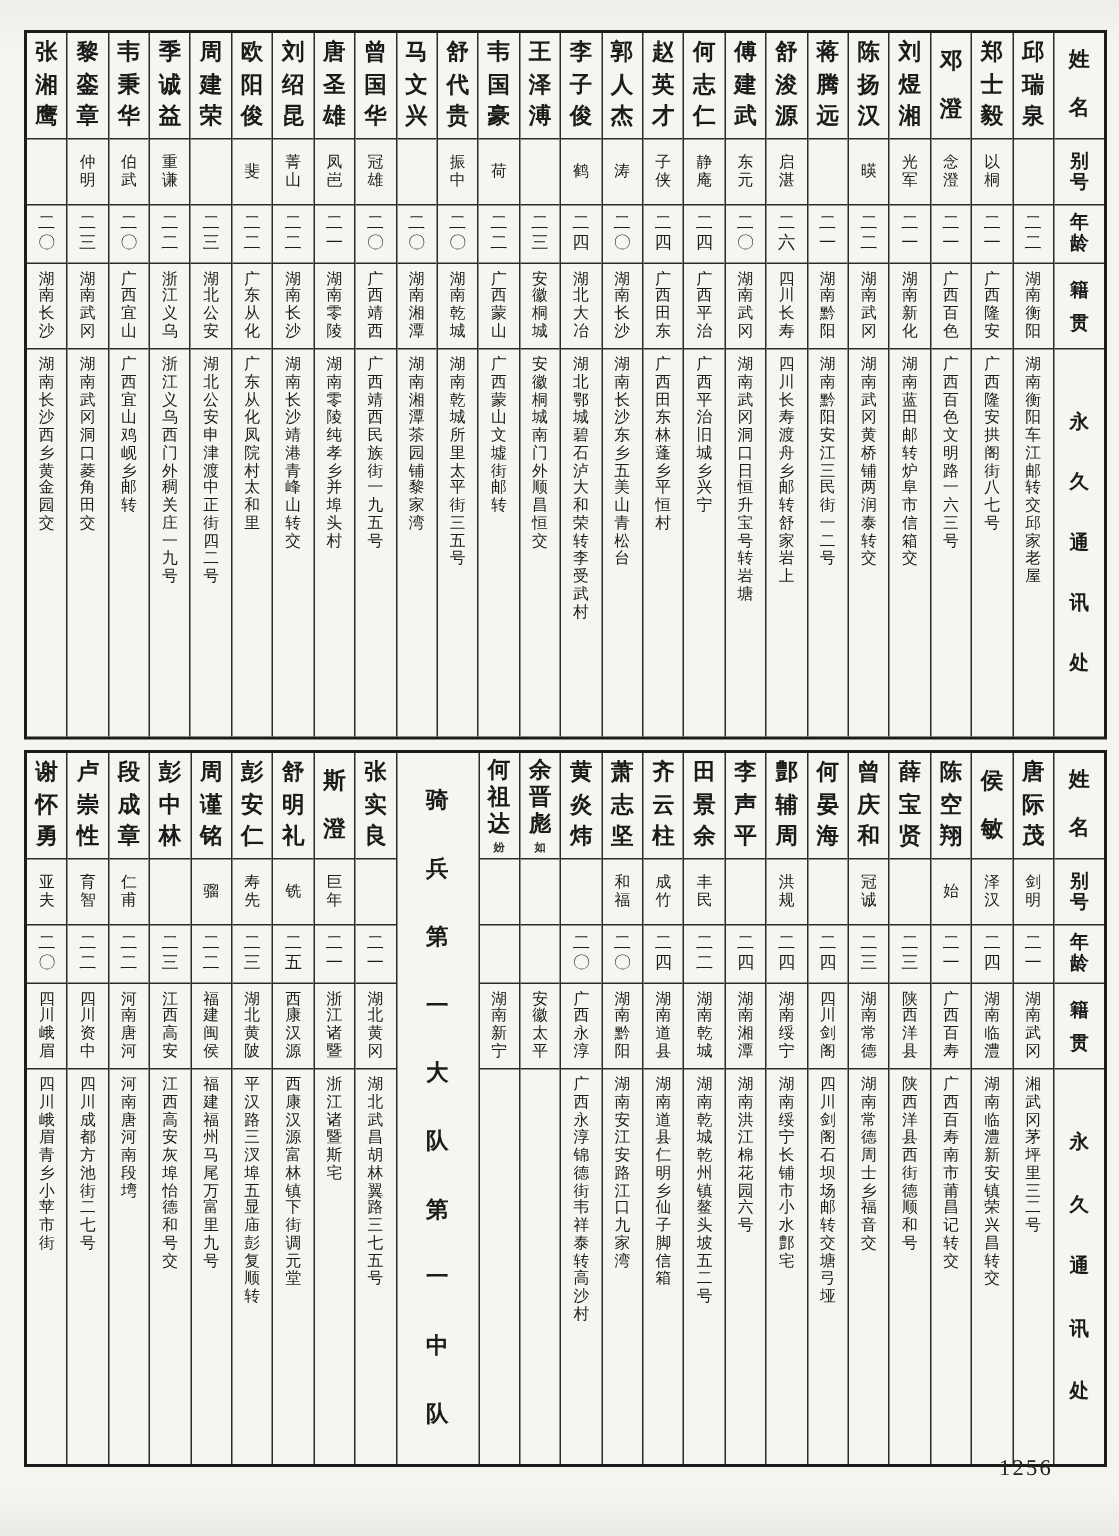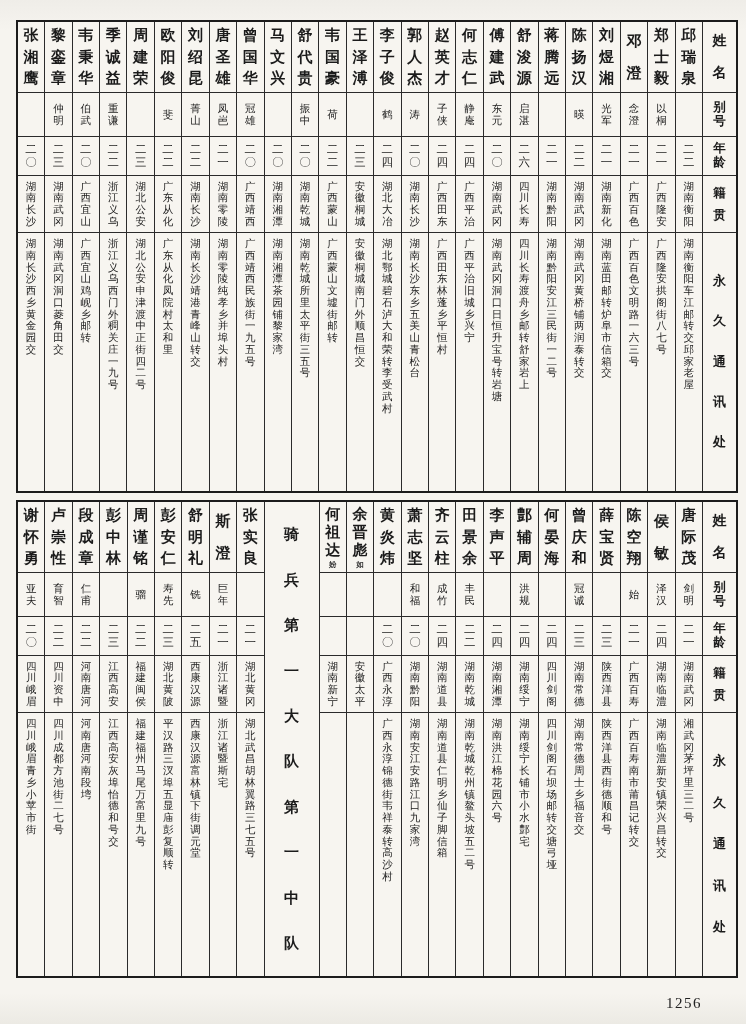--- a/index.html
+++ b/index.html
@@ -41,21 +41,21 @@
   .cell-section{flex:1;justify-content:space-around;font-weight:bold;font-size:15px;border-bottom:none;padding:10px 0;}
   .hd .cell{font-weight:bold;}
   .hd .cell-name{font-size:14px;}
   .hd .cell-alias,.hd .cell-age,.hd .cell-native{font-size:12.5px;}
   .hd .cell-native{justify-content:space-around;padding:6px 0;}
   .hd .cell-address{justify-content:space-around;font-size:13px;padding:28px 0;}
   .ch{line-height:1.1;text-align:center;display:block;}
   .cell-address .ch,.cell-native .ch{line-height:1.12;}
   .note{font-size:7.5px;line-height:1;color:#333;display:block;text-align:center;margin-top:1px;}
   .pagenum{
-    position:absolute;right:44px;bottom:12px;
+    position:absolute;right:44px;bottom:36px;
     font-size:15px;letter-spacing:1.5px;color:#222;
   }
 </style>
 </head>
 <body>
 
 <div class="page">
   <div id="table-top" class="tbl">
       <div class="col col-head hd">
         <div class="cell cell-name">

